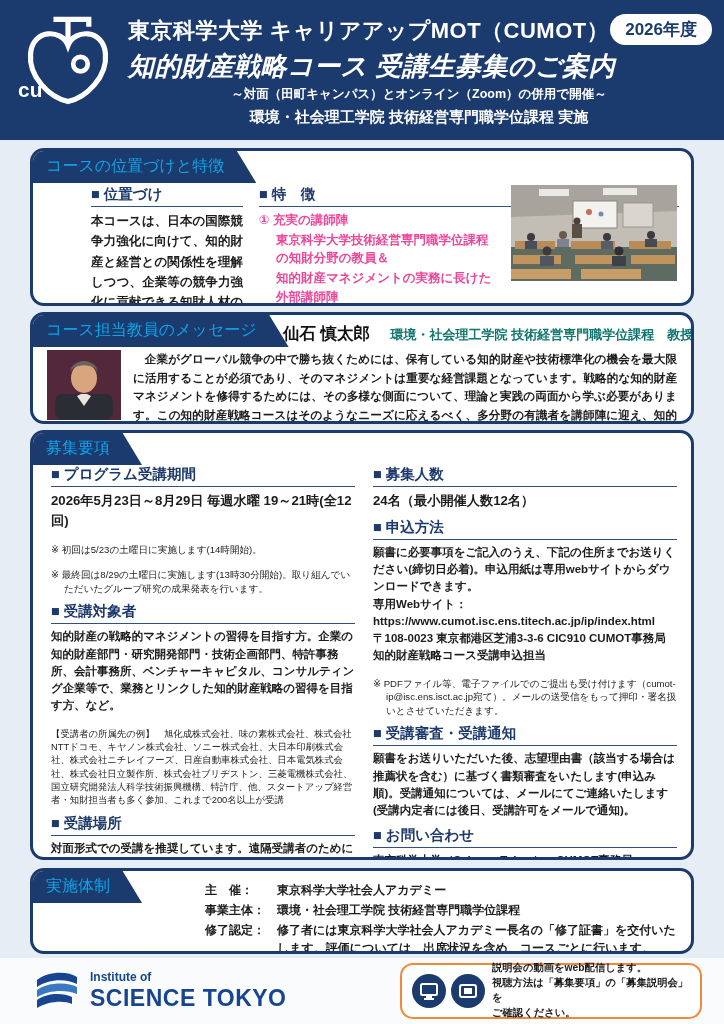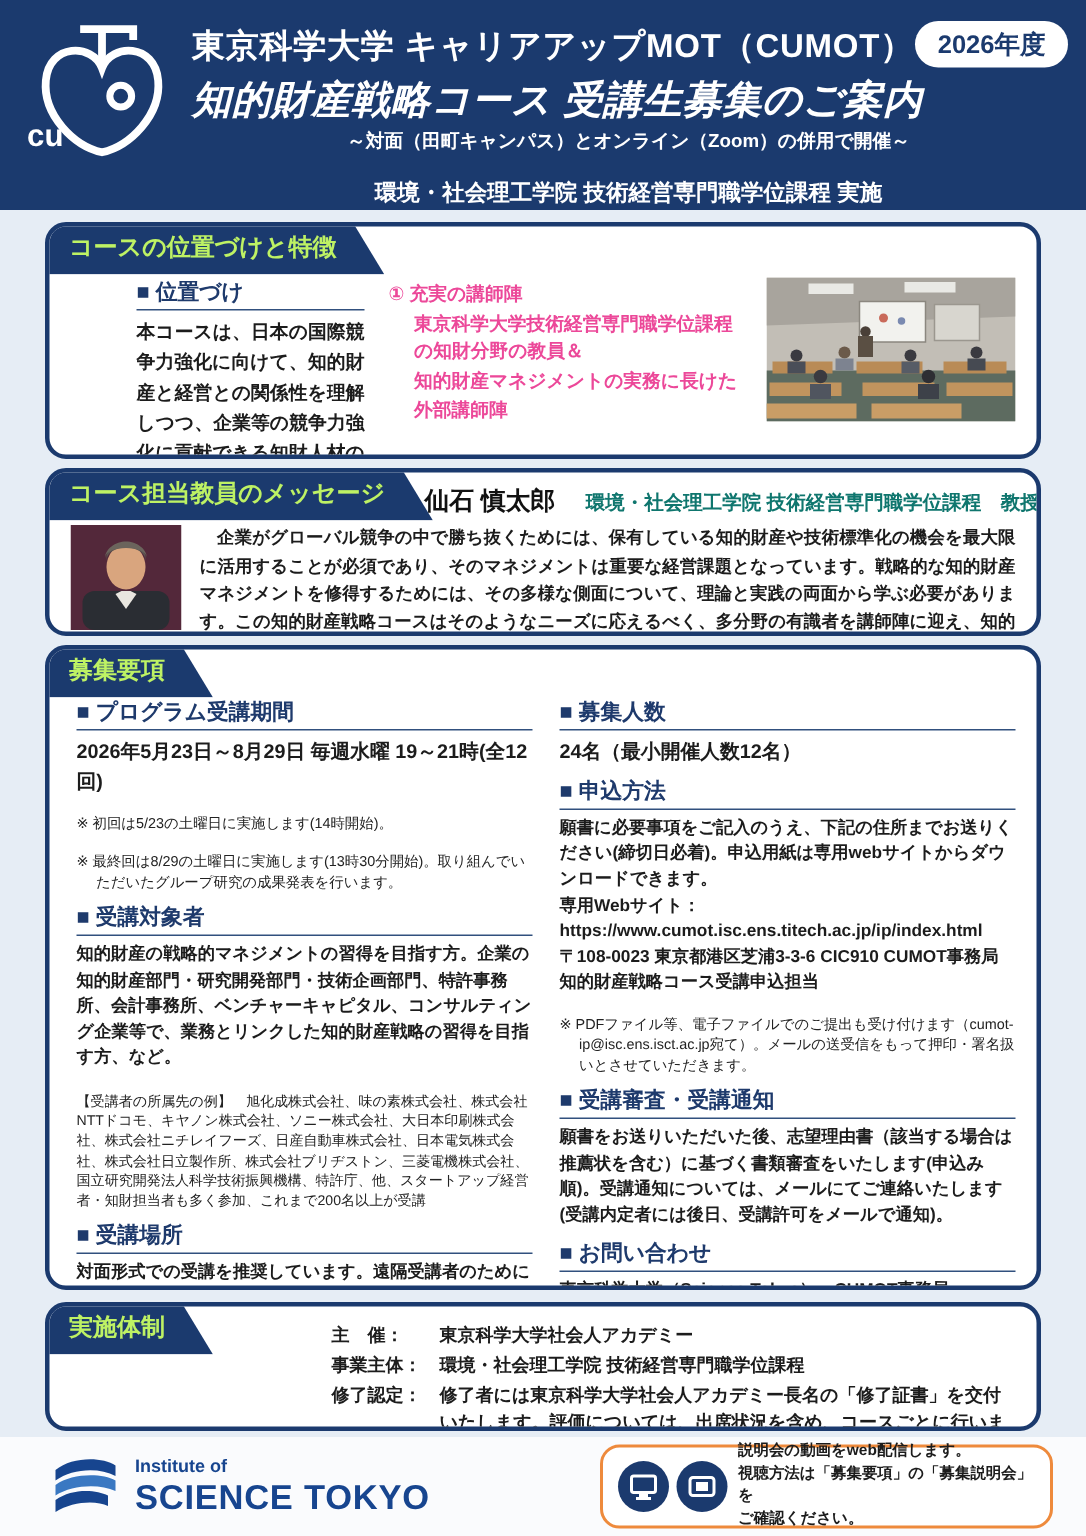--- a/index.html
+++ b/index.html
@@ -8,29 +8,29 @@
   .page { position:relative; width:724px; height:1024px; background:#e6edf5; overflow:hidden; }
 
   
   .header { position:absolute; top:0; left:0; right:0; height:140px; background:#1b3a6e; color:#fff; }
   .logo { position:absolute; left:16px; top:10px; width:104px; height:104px; }
   .titles { position:absolute; left:128px; top:16px; }
   .t1 { font-size:22px; font-weight:bold; letter-spacing:.5px; }
   .t2 { font-size:26px; font-weight:bold; margin-top:3px; letter-spacing:.5px;font-style:italic; }
   .subs { position:absolute; left:128px; right:14px; top:86px; text-align:center; }
   .sub1 { font-size:12.5px; font-weight:bold; }
-  .sub2 { font-size:15px; font-weight:bold; margin-top:16px; }
+  .sub2 { font-size:15px; font-weight:bold; margin-top:5px; }
   .badge { position:absolute; right:12px; top:14px; background:#fff; color:#1b3a6e;
            border-radius:17px; padding:4px 15px; font-size:17px; font-weight:bold; }
 
   
   .box { position:absolute; left:30px; right:30px; background:#fff;
          border:3px solid #1b3a6e; border-radius:14px; overflow:hidden; }
-  .tab { position:absolute; top:-1px; left:-1px; background:#1b3a6e; color:#bef264; z-index:3;
-         font-weight:bold; font-size:16px; line-height:1; padding:8px 32px 9px 14px;
+  .tab { position:absolute; top:-1px; left:-1px; background:#1b3a6e; color:#0ea5e9; z-index:3;
+         font-weight:normal; font-size:16px; line-height:1; padding:8px 32px 9px 14px;
          clip-path:polygon(0 0, calc(100% - 20px) 0, 100% 100%, 0 100%);
          border-top-left-radius:11px; }
   .hcol { color:#1e3a6c; font-weight:bold; font-size:14.5px; border-bottom:1.5px solid #31507e;
           padding-bottom:2px; margin-bottom:4px; }
 
   
   .s1 { top:148px; height:158px; }
   .s1 .inner { padding:34px 12px 6px 18px; display:flex;margin-left:40px; }
   .col-pos { width:152px; flex:none; }
   .col-feat { flex:1; margin-left:16px; min-width:0; }
@@ -55,21 +55,21 @@
   .rcol { flex:1; min-width:0; }
   .rhead { margin-top:7px; }
   .rhead:first-child { margin-top:0; }
   .rbody { font-size:11.5px; font-weight:600; color:#1c1c1c; line-height:1.5; white-space:pre-line; }
   .rbody.big { font-size:13.2px; }
   .rnote { font-size:9.6px; font-weight:500; color:#222; line-height:1.42; margin-top:12px;
            padding-left:13px; text-indent:-13px; }
   .rnote.flush { padding-left:0; text-indent:0; font-size:9.4px; }
 
   
-  .s4 { top:868px; height:86px;padding-left:16px; }
+  .s4 { top:868px; height:86px; }
   .s4 .inner { padding:10px 14px 6px 172px; }
   .org-row { display:grid; grid-template-columns:72px 1fr; font-size:12px; font-weight:600;
              color:#1c1c1c; line-height:1.5; margin-bottom:2px; }
 
   
   .footer { position:absolute; left:0; right:0; bottom:0; height:66px; background:#fafbfd; }
   .st-logo { position:absolute; left:34px; top:10px; display:flex; align-items:center; gap:10px; }
   .st-mark { width:46px; height:46px; }
   .st-top { font-size:12px; font-weight:bold; color:#17458f; }
   .st-main { font-size:23px; font-weight:bold; color:#17458f; letter-spacing:.5px; margin-top:1px; }
@@ -139,20 +139,21 @@
             <rect x="90" y="56" width="12" height="8" fill="#575c66"></rect>
           <circle cx="140" cy="50" r="4" fill="#3a3a40"></circle>
             <rect x="134" y="54" width="12" height="8" fill="#464a52"></rect>
           <circle cx="36" cy="66" r="4.5" fill="#3a3a40"></circle>
             <rect x="29" y="71" width="14" height="10" fill="#50555f"></rect>
           <circle cx="108" cy="66" r="4.5" fill="#2e2e33"></circle>
             <rect x="101" y="71" width="14" height="10" fill="#3d4149"></rect>
           <circle cx="66" cy="36" r="3.5" fill="#4a4038"></circle>
             <rect x="61" y="39" width="10" height="14" fill="#5a4f43"></rect>
         </svg>
+        <div class="hcol">■ 特　徴</div>
         <div class="fline">① 充実の講師陣</div>
         <div class="fline ind">東京科学大学技術経営専門職学位課程の知財分野の教員＆</div>
         <div class="fline ind">知的財産マネジメントの実務に長けた外部講師陣</div>
 
       </div>
     </div>
   </div>
 
   <div class="box s2">
     <div class="tab">コース担当教員のメッセージ</div>

